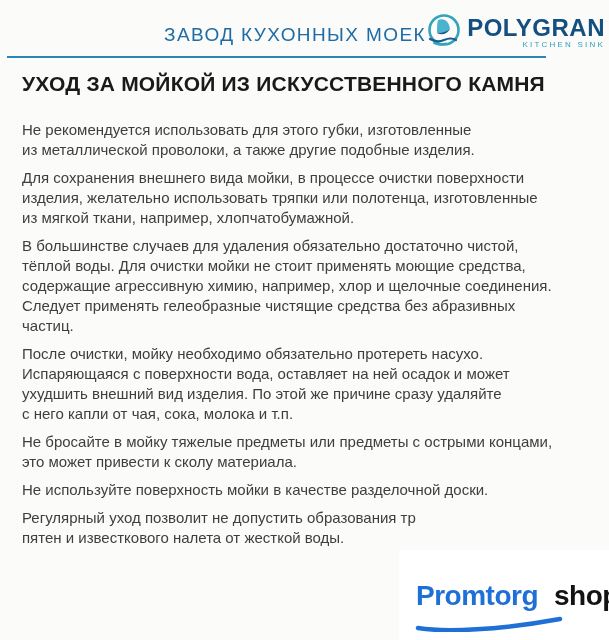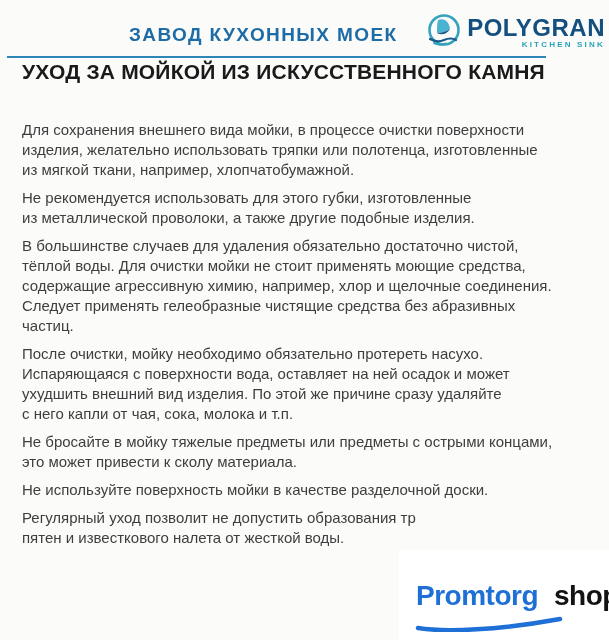--- a/index.html
+++ b/index.html
@@ -13,24 +13,24 @@
   }
   .page {
     position: relative;
     width: 609px;
     height: 640px;
     background: #fbfbfa;
   }
   
   .brand-text {
     position: absolute;
-    left: 129px;
+    left: 164px;
     top: 24px;
     font-size: 19px;
-    font-weight: 700;
+    font-weight: 400;
     letter-spacing: 1.4px;
     color: #1e6ca6;
     white-space: nowrap;
   }
   .logo {
     position: absolute;
     right: 4px;
     top: 12px;
     display: flex;
     align-items: center;
@@ -40,38 +40,38 @@
   .logo-words { display: flex; flex-direction: column; align-items: flex-end; }
   .logo-name {
     font-size: 24px;
     font-weight: 800;
     letter-spacing: 0.5px;
     color: #14507f;
     line-height: 26px;
   }
   .logo-tagline {
     font-size: 8px;
-    font-weight: 700;
+    font-weight: 400;
     letter-spacing: 2.2px;
     color: #2aa3ba;
     margin-top: -1px;
   }
   .divider {
     position: absolute;
     left: 7px;
     top: 56px;
     width: 539px;
     height: 2px;
     background: #2e86b8;
   }
   
   .title {
     position: absolute;
     left: 22px;
-    top: 60px;
+    top: 72px;
     margin: 0;
     font-size: 21px;
     font-weight: 700;
     letter-spacing: 0.2px;
     color: #1a1a1a;
     white-space: nowrap;
   }
   .content {
     position: absolute;
     left: 22px;
@@ -134,25 +134,25 @@
       <span class="logo-name">POLYGRAN</span>
       <span class="logo-tagline">KITCHEN SINK</span>
     </span>
   </div>
 
   <div class="divider"></div>
 
   <h1 class="title">УХОД ЗА МОЙКОЙ ИЗ ИСКУССТВЕННОГО КАМНЯ</h1>
 
   <div class="content">
+    <p>Не рекомендуется использовать для этого губки, изготовленные
+из металлической проволоки, а также другие подобные изделия.</p>
     <p>Для сохранения внешнего вида мойки, в процессе очистки поверхности
 изделия, желательно использовать тряпки или полотенца, изготовленные
 из мягкой ткани, например, хлопчатобумажной.</p>
-    <p>Не рекомендуется использовать для этого губки, изготовленные
-из металлической проволоки, а также другие подобные изделия.</p>
     <p>В большинстве случаев для удаления обязательно достаточно чистой,
 тёплой воды. Для очистки мойки не стоит применять моющие средства,
 содержащие агрессивную химию, например, хлор и щелочные соединения.
 Следует применять гелеобразные чистящие средства без абразивных
 частиц.</p>
     <p>После очистки, мойку необходимо обязательно протереть насухо.
 Испаряющаяся с поверхности вода, оставляет на ней осадок и может
 ухудшить внешний вид изделия. По этой же причине сразу удаляйте
 с него капли от чая, сока, молока и т.п.</p>
     <p>Не бросайте в мойку тяжелые предметы или предметы с острыми концами,

